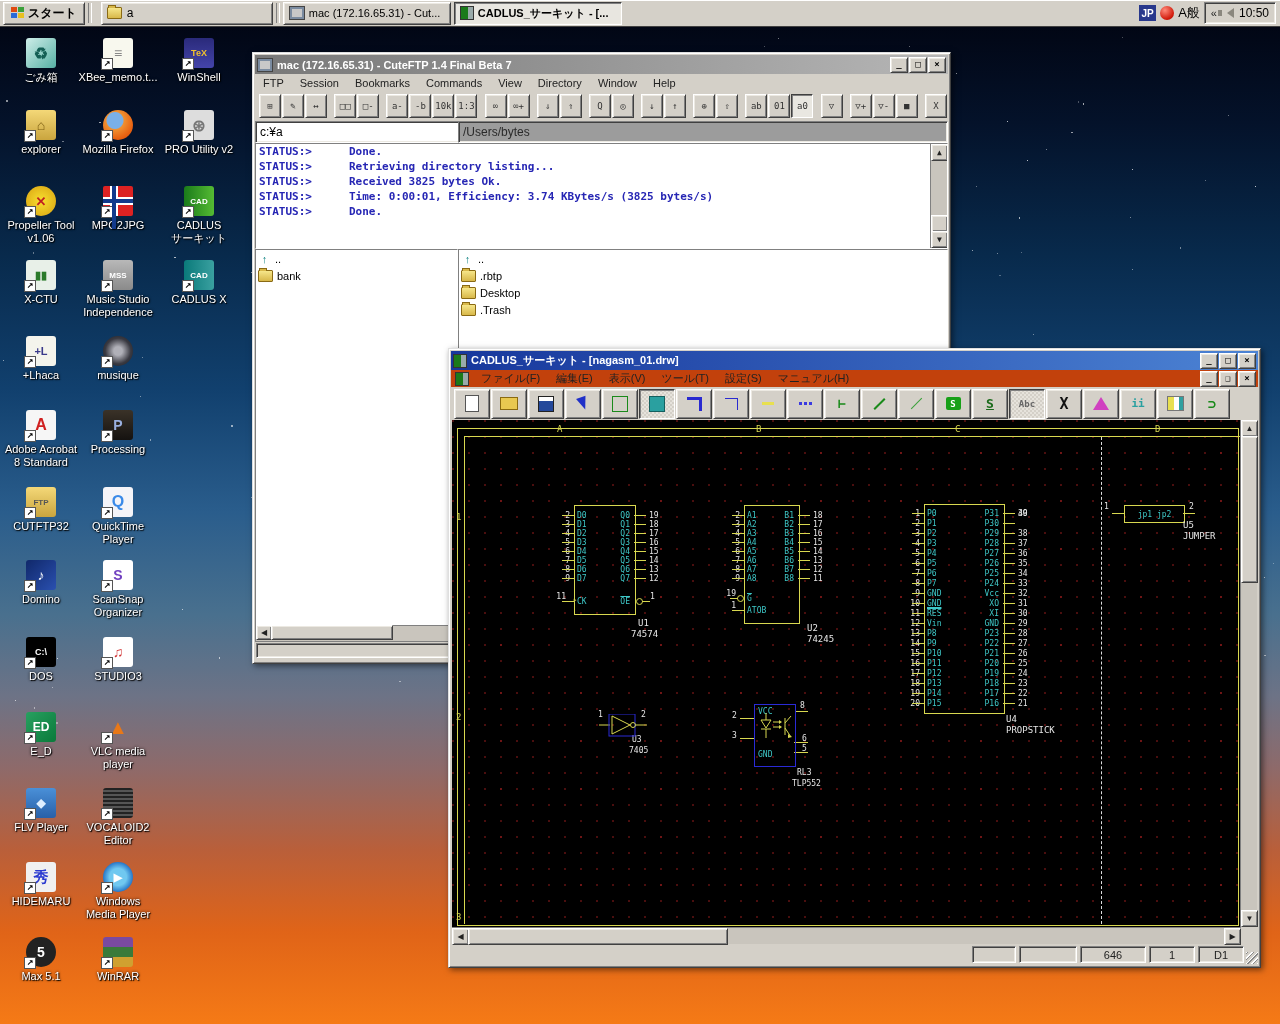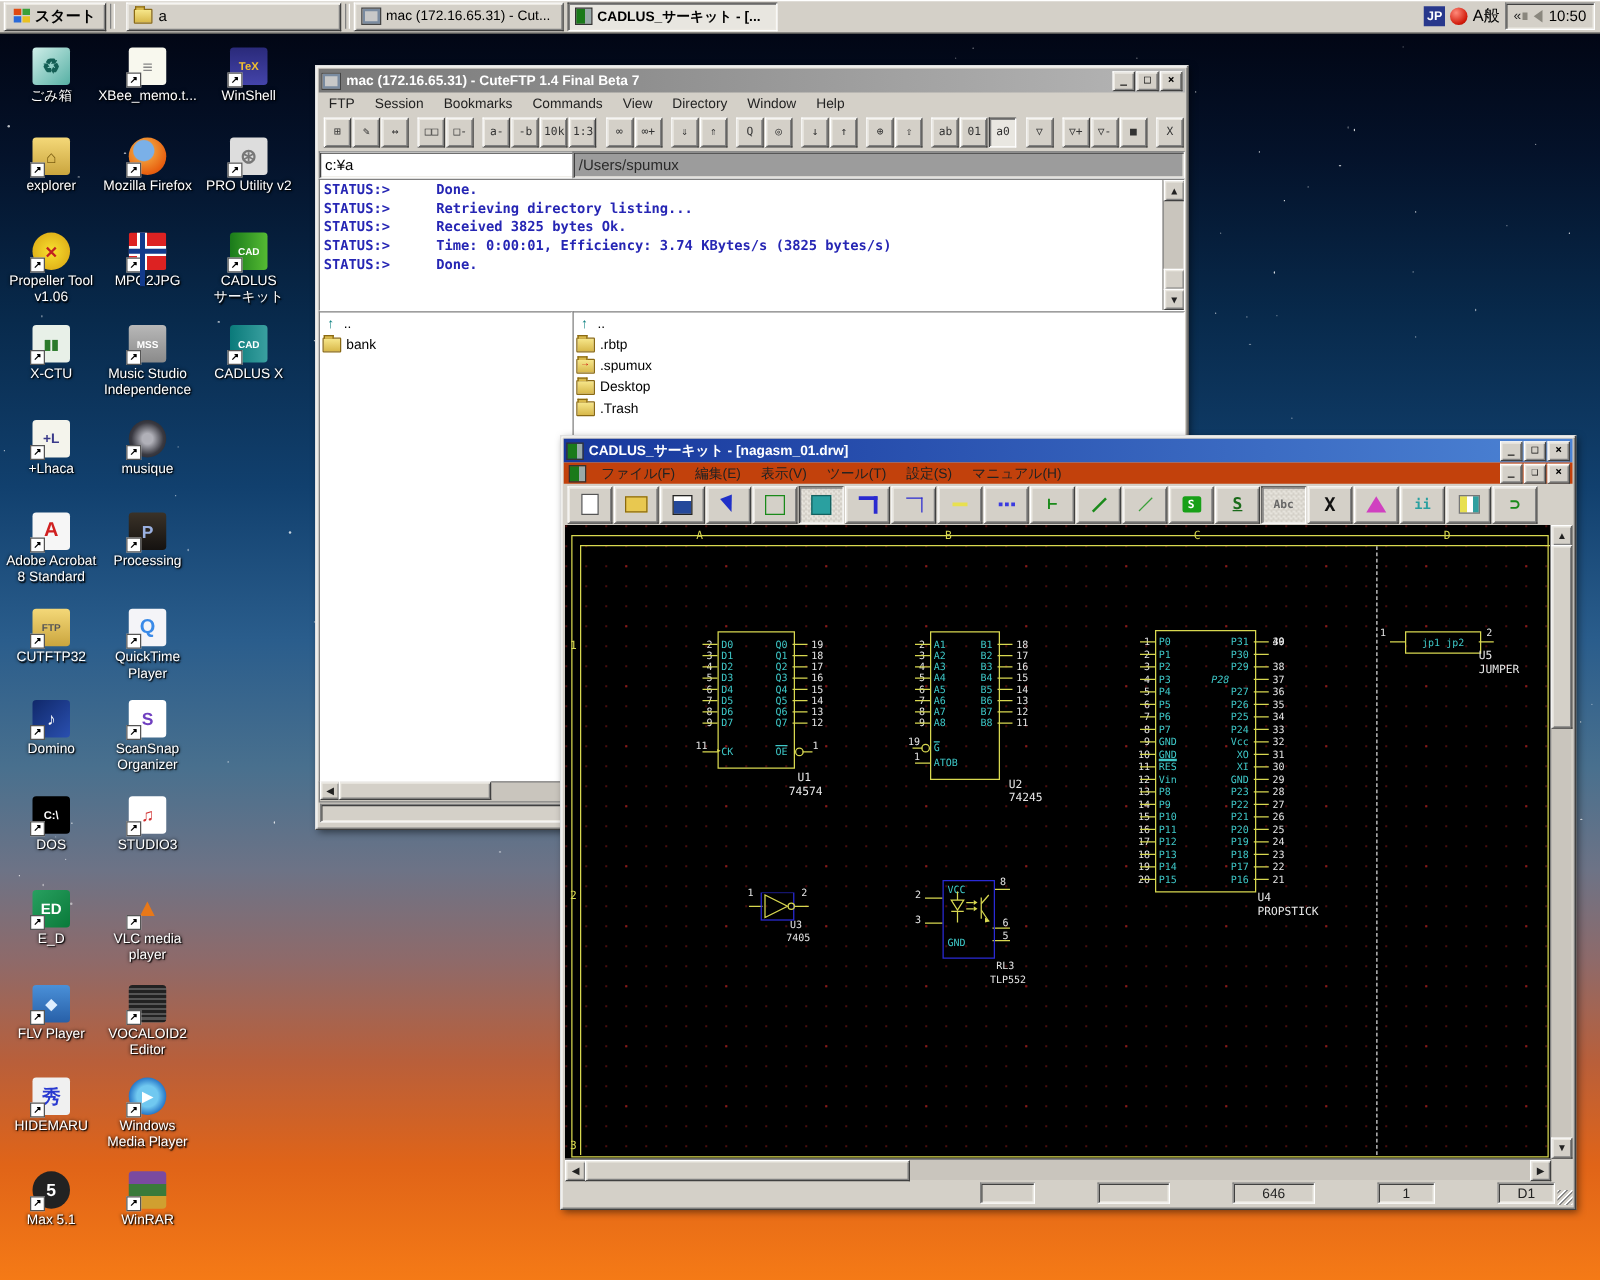--- a/index.html
+++ b/index.html
@@ -116,21 +116,21 @@
     font-family:"DejaVu Sans Mono",monospace;}
   .ytext{position:absolute;color:#d8d850;font-size:9px;}
   .wtext{position:absolute;color:#e6e6e6;font-size:8px;white-space:pre;}
   .ctext{position:absolute;color:#3ec8c8;font-size:8px;white-space:pre;}
   .yline{position:absolute;background:#d8d850;}
   .chipbox{position:absolute;border:1px solid #d8d850;}
   .bluebox{position:absolute;border:1px solid #2a2ad6;}
   .pincirc{position:absolute;width:5px;height:5px;border:1px solid #d8d850;border-radius:50%;background:#000;}
   .cadstatus{position:absolute;left:2px;right:2px;top:596px;height:19px;display:flex;align-items:center;
     justify-content:flex-end;gap:3px;font-size:11px;padding-right:14px;}
-  .spanel{height:15px;display:flex;align-items:center;justify-content:center;color:#222;margin-left:47px;}
+  .spanel{height:15px;display:flex;align-items:center;justify-content:center;color:#222;}
   .hscroll{position:absolute;left:3px;top:578px;width:789px;height:16px;background:#c9c5bd;border-top:1px solid #808080;}
   .grip{position:absolute;right:2px;bottom:3px;width:12px;height:12px;
     background:repeating-linear-gradient(135deg,#fff 0 1px,#888 1px 2px,transparent 2px 4px);}
 </style>
 </head>
 <body>
 
 <div id="desktop">
     <i class="star" style="left: 835.977px; top: 241.37px; width: 1px; height: 2px; opacity: 0.79165;"></i>
     <i class="star" style="left: 858.905px; top: 148.889px; width: 2px; height: 1px; opacity: 0.887897;"></i>
@@ -473,21 +473,21 @@
       <span class="tbtn raised">▽+</span>
       <span class="tbtn raised">▽-</span>
       <span class="tbtn raised">■</span>
       <span class="tb-gap"></span>
       <span class="tbtn raised">X</span>
     </div>
   <div class="addr sunken" style="left:2px;width:200px;background:#fff;">
     <span>c:¥a</span>
   </div>
   <div class="addr sunken" style="left:205px;right:2px;background:#9c9c9c;color:#2a2a2a;">
-    <span>/Users/spumux</span>
+    <span>/Users/bytes</span>
   </div>
   <div id="log" class="flat-sunken">
     <div id="log-lines">
         <div class="logline">
           <span class="pfx">STATUS:&gt;</span>
           <span>Done.</span>
         </div>
         <div class="logline">
           <span class="pfx">STATUS:&gt;</span>
           <span>Retrieving directory listing...</span>
@@ -522,24 +522,20 @@
       </div>
     </div>
   <div class="pane flat-sunken" id="pane-remote" style="left:205px;right:2px;top:196px;height:376px;">
       <div class="pitem">
         <span class="updir">↑</span>
         <span>..</span>
       </div>
       <div class="pitem">
         <span class="fold"></span>
         <span>.rbtp</span>
-      </div>
-      <div class="pitem">
-        <span class="fold link"></span>
-        <span>.spumux</span>
       </div>
       <div class="pitem">
         <span class="fold"></span>
         <span>Desktop</span>
       </div>
       <div class="pitem">
         <span class="fold"></span>
         <span>.Trash</span>
       </div>
     </div>
@@ -788,21 +784,21 @@
         <span class="wtext" style="left: 566px; top: 89px;">39</span>
         <span class="wtext" style="left: 446px; top: 109px; width: 22px; text-align: right;">3</span>
         <div class="yline" style="left: 460px; top: 113px; width: 12px; height: 1px;"></div>
         <span class="ctext" style="left: 475px; top: 109px;">P2</span>
         <span class="ctext" style="left: 517px; top: 109px; width: 30px; text-align: right;">P29</span>
         <div class="yline" style="left: 551px; top: 113px; width: 12px; height: 1px;"></div>
         <span class="wtext" style="left: 566px; top: 109px;">38</span>
         <span class="wtext" style="left: 446px; top: 119px; width: 22px; text-align: right;">4</span>
         <div class="yline" style="left: 460px; top: 123px; width: 12px; height: 1px;"></div>
         <span class="ctext" style="left: 475px; top: 119px;">P3</span>
-        <span class="ctext" style="left: 517px; top: 119px; width: 30px;  font-style: italic;">P28</span>
+        <span class="ctext" style="left: 517px; top: 119px; width: 30px; text-align: right;">P28</span>
         <div class="yline" style="left: 551px; top: 123px; width: 12px; height: 1px;"></div>
         <span class="wtext" style="left: 566px; top: 119px;">37</span>
         <span class="wtext" style="left: 446px; top: 129px; width: 22px; text-align: right;">5</span>
         <div class="yline" style="left: 460px; top: 133px; width: 12px; height: 1px;"></div>
         <span class="ctext" style="left: 475px; top: 129px;">P4</span>
         <span class="ctext" style="left: 517px; top: 129px; width: 30px; text-align: right;">P27</span>
         <div class="yline" style="left: 551px; top: 133px; width: 12px; height: 1px;"></div>
         <span class="wtext" style="left: 566px; top: 129px;">36</span>
         <span class="wtext" style="left: 446px; top: 139px; width: 22px; text-align: right;">6</span>
         <div class="yline" style="left: 460px; top: 143px; width: 12px; height: 1px;"></div>

